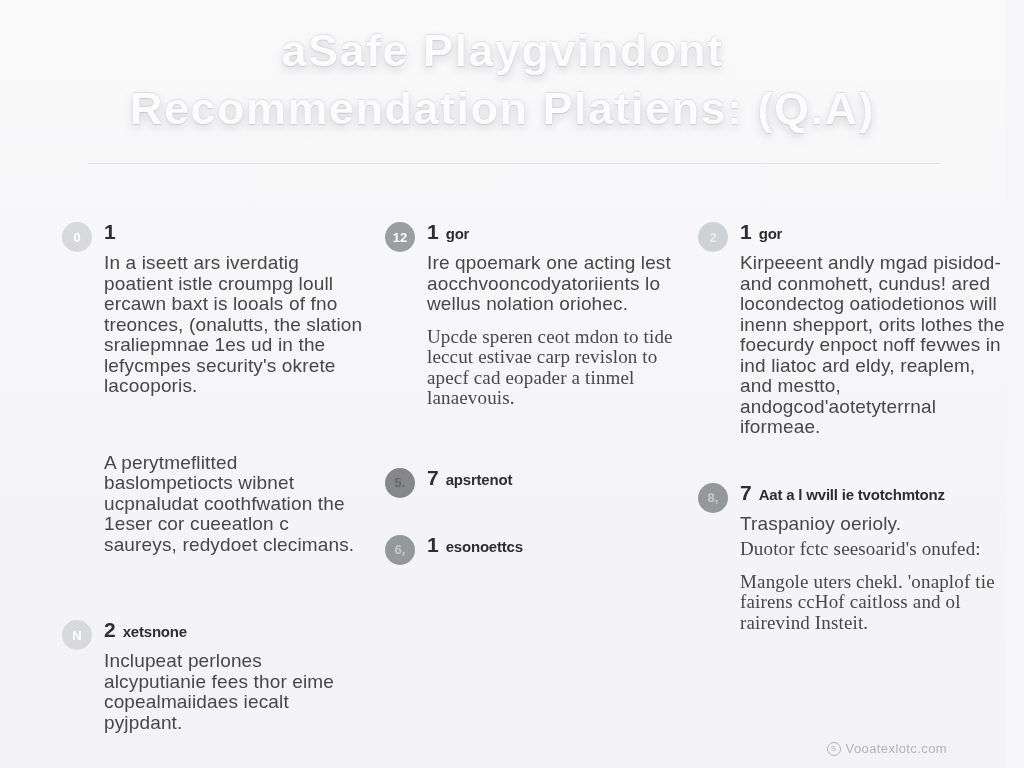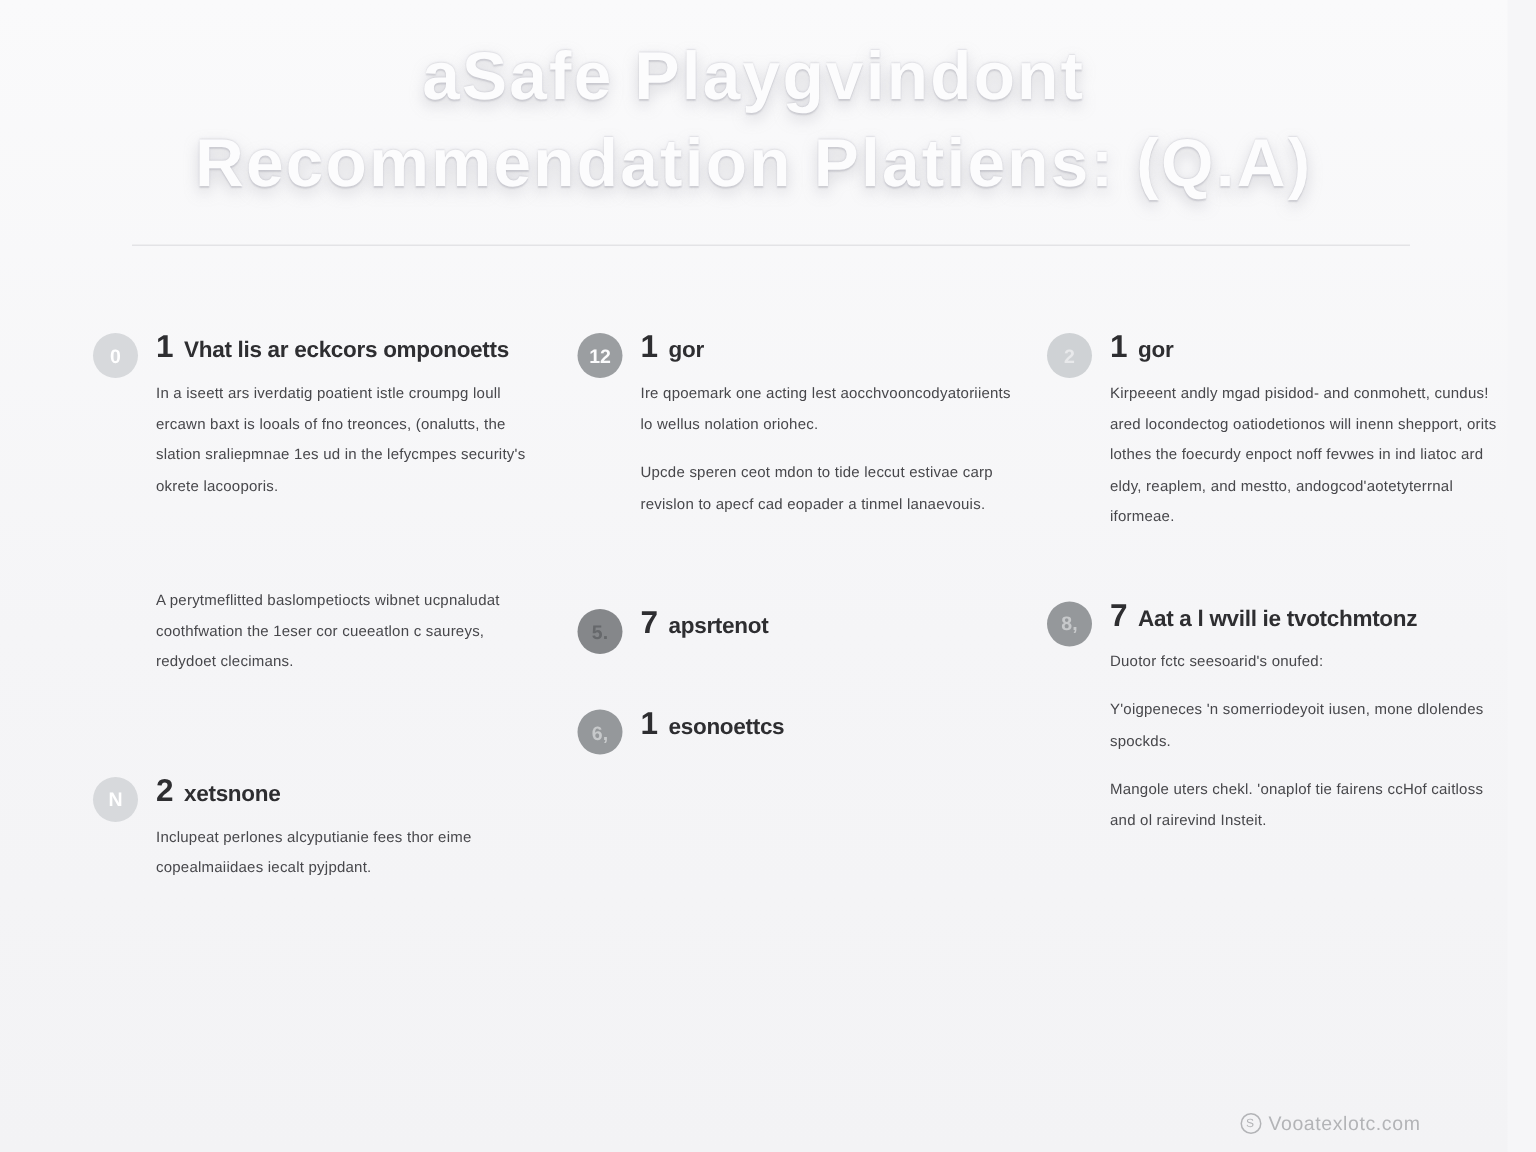--- a/index.html
+++ b/index.html
@@ -56,25 +56,25 @@
   .item-content { flex: 1; }
   .no-badge .item-content { margin-left: 42px; }
   .item-heading {
     display: flex; align-items: baseline; gap: 7px;
     color: #2e2e31;
   }
   .h-num { font-size: 21px; font-weight: 700; }
   .h-label { font-size: 15px; font-weight: 700; letter-spacing: -0.2px; }
   .item-content p {
     margin: 9px 0 0 0;
-    font-size: 10px; line-height: 20.5px;
+    font-size: 19px; line-height: 20.5px;
     letter-spacing: 0.15px;
     color: #47474b;
   }
-  .item-content p + p { margin-top: 12px; }
+  .item-content p + p { margin-top: 12px; font-family: Liberation Serif, serif; }
   .tight p + p { margin-top: 5px; }
   
   .c1-i2 { margin-top: 47px; }
   .c1-i3 { margin-top: 63px; }
   .c2-i2 { margin-top: 57px; }
   .c2-i3 { margin-top: 35px; }
   .c3-i2 { margin-top: 43px; }
   
   .watermark {
     position: absolute; right: 58px; bottom: 12px;
@@ -101,21 +101,20 @@
   <div class="divider"></div>
 
   <div class="grid">
 
     <div class="col">
       <div class="item">
         <div class="badge badge-light">0</div>
         <div class="item-content">
           <div class="item-heading">
             <span class="h-num">1</span>
-            <span class="h-label">Vhat lis ar eckcors omponoetts</span>
           </div>
           <p>In a iseett ars iverdatig poatient istle croumpg loull ercawn baxt is looals of fno treonces, (onalutts, the slation sraliepmnae 1es ud in the lefycmpes security's okrete lacooporis.</p>
         </div>
       </div>
 
       <div class="item no-badge c1-i2">
         <div class="item-content">
           <p>A perytmeflitted baslompetiocts wibnet ucpnaludat coothfwation the 1eser cor cueeatlon c saureys, redydoet clecimans.</p>
         </div>
       </div>
@@ -178,22 +177,22 @@
         </div>
       </div>
 
       <div class="item c3-i2">
         <div class="badge badge-mid2">8,</div>
         <div class="item-content tight">
           <div class="item-heading">
             <span class="h-num">7</span>
             <span class="h-label">Aat a l wvill ie tvotchmtonz</span>
           </div>
+          <p>Traspanioy oerioly.</p>
           <p>Duotor fctc seesoarid's onufed:</p>
-          <p style="margin-top:12px">Y'oigpeneces 'n somerriodeyoit iusen, mone dlolendes spockds.</p>
           <p style="margin-top:12px">Mangole uters chekl. 'onaplof tie fairens ccHof caitloss and ol rairevind Insteit.</p>
         </div>
       </div>
     </div>
 
   </div>
 
   <div class="watermark">
     <span class="wm-circle">S</span>
     <span>Vooatexlotc.com</span>

